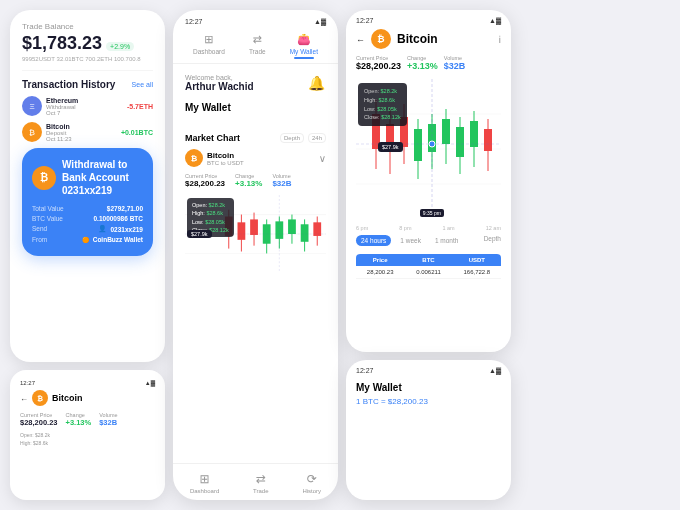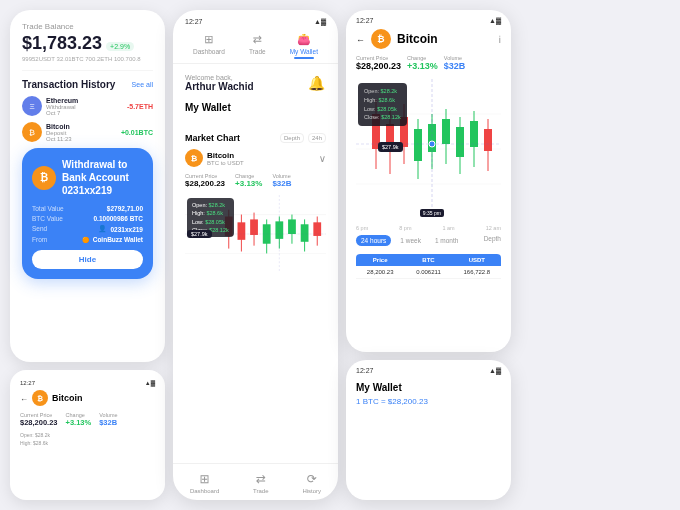--- a/index.html
+++ b/index.html
@@ -382,21 +382,20 @@
             <span class="wd-address-val">0231xx219</span>
           </span>
         </div>
         <div class="wd-row">
           <span class="wd-key">From</span>
           <span class="wd-from">
             <span class="coin-logo">🟠</span>
             <span class="wd-address-val">CoinBuzz Wallet</span>
           </span>
         </div>
-        <div class="hide-btn">Hide</div>
       </div>
     </div>
 
     <div class="mini-bitcoin-card phone-card">
       <div class="phone-status">
         <span>12:27</span>
         <span>▲▓</span>
       </div>
       <div class="mini-nav">
         <span class="back-arrow">←</span>

